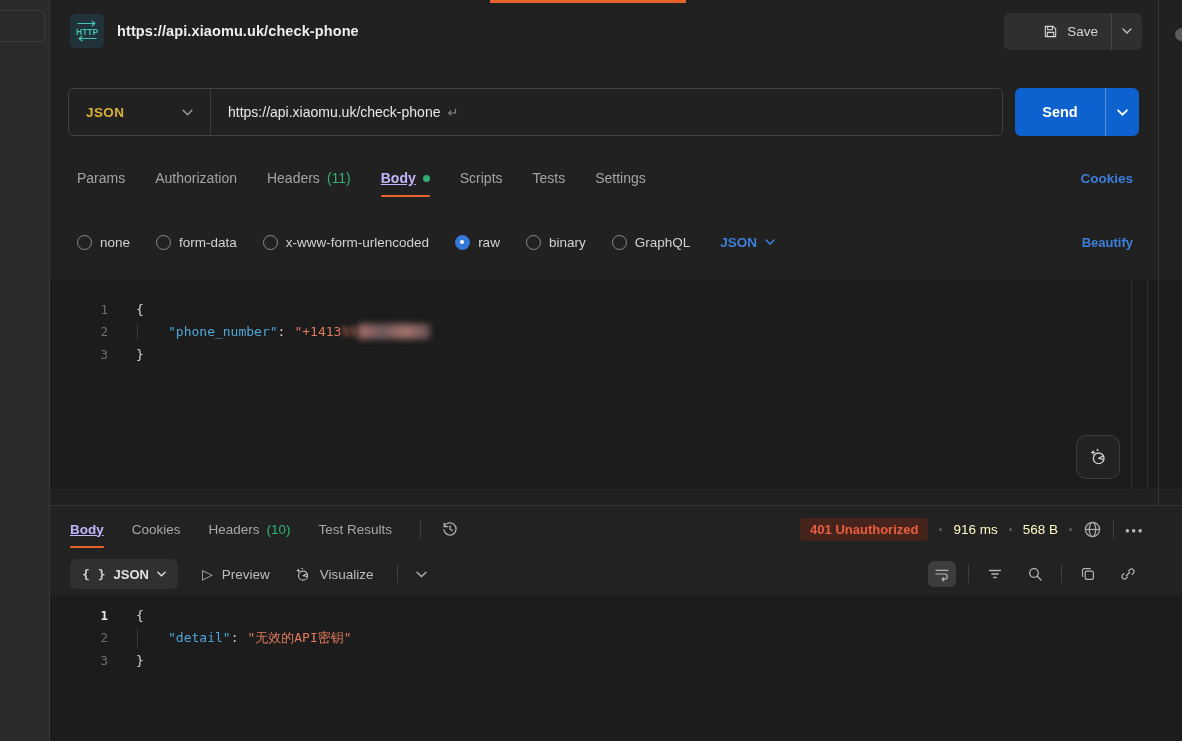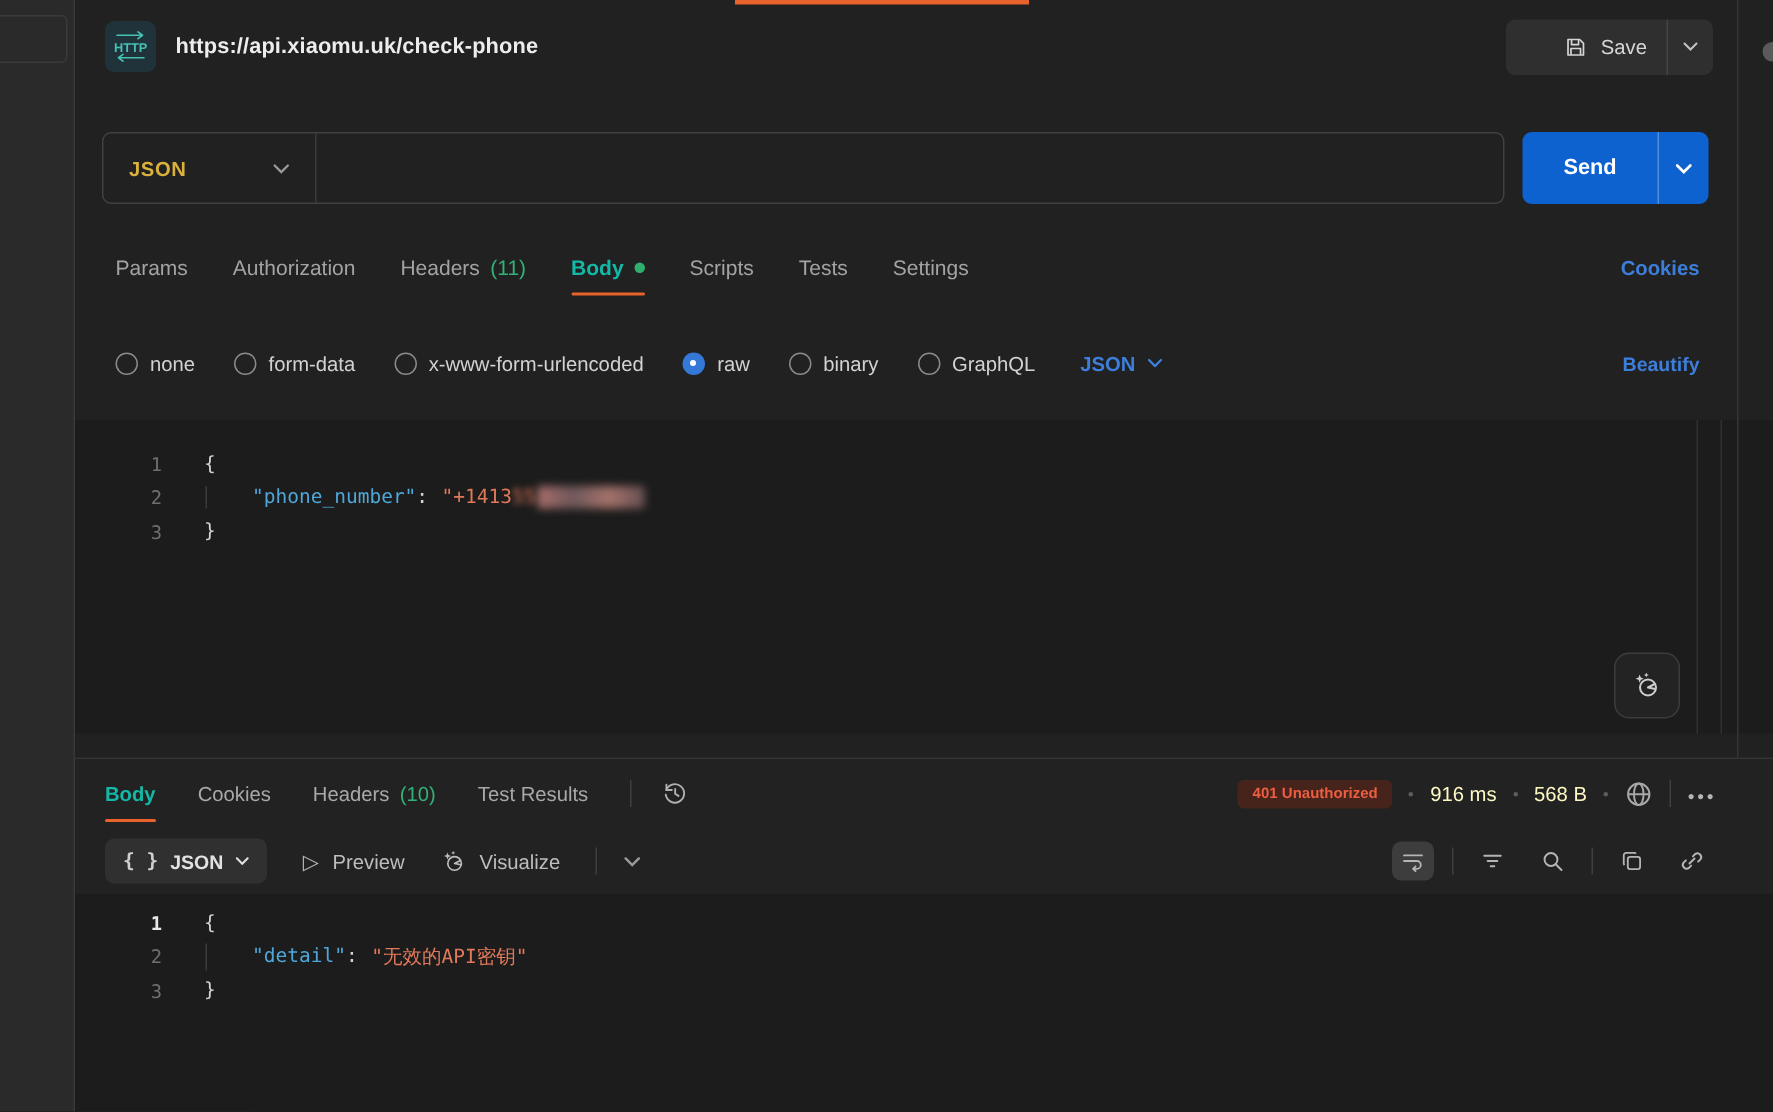--- a/index.html
+++ b/index.html
@@ -37,21 +37,21 @@
   .caret { color:#9a9a9a; }
   .url-text { padding-left:17px; color:#e8e8e8; font-size:14px; white-space:nowrap; }
   .enter-sym { color:#868686; margin-left:7px; font-size:13px; }
   .send-btn { width:124px; flex:none; display:flex; border-radius:6px; overflow:hidden; background:#0d62d0;justify-content:flex-end; }
   .send-main { flex:1; display:flex; align-items:center; justify-content:center; color:#fff; font-weight:bold; font-size:14.5px; border-right:1px solid rgba(255,255,255,.28); cursor:pointer; }
   .send-caret { width:33px; display:flex; align-items:center; justify-content:center; color:#fff; cursor:pointer; }
 
   
   .tabs-row { height:52px; display:flex; align-items:center; padding:0 49px 0 27px; gap:30px; font-size:14px; color:#a3a3a3; flex:none; }
   .tab { display:flex; align-items:center; gap:7px; height:100%; position:relative; cursor:pointer; white-space:nowrap; }
-  .tab.active { color:#14b8a6; font-weight:600; }
+  .tab.active { color:#c4b5fd; font-weight:600;text-decoration:underline; }
   .tab .underline { position:absolute; left:0; right:0; bottom:7px; height:2px; background:#e8622c; border-radius:1px; }
   .count-green { color:#33b277; }
   .body-dot { width:7px; height:7px; border-radius:50%; background:#2fae6e; }
   .cookies-link { margin-left:auto; color:#3d7edb; font-weight:600; font-size:13.5px; cursor:pointer; }
 
   
   .radio-row { height:44px; display:flex; align-items:center; padding:0 49px 0 27px; gap:26px; font-size:13.5px; color:#d2d2d2; flex:none; }
   .radio-opt { display:flex; align-items:center; gap:8px; cursor:pointer; white-space:nowrap; }
   .radio { width:15px; height:15px; border:1.5px solid #8a8a8a; border-radius:50%; flex:none; }
   .radio.sel { border-color:#3478d8; background:#3478d8; position:relative; }
@@ -80,21 +80,21 @@
   .postbot-btn { position:absolute; right:62px; bottom:10px; width:44px; height:44px; border:1px solid #3c3c3c; border-radius:10px;
     background:#232323; display:flex; align-items:center; justify-content:center; color:#cfcfcf; cursor:pointer; }
 
   
   .response { height:236px; flex:none; border-top:1px solid #343434; background:#222222; display:flex; flex-direction:column; }
   .resp-tabs { height:46px; flex:none; display:flex; align-items:center; padding:0 38px 0 20px; gap:28px; font-size:13.5px; color:#a8a8a8; }
   .resp-tabs .tab .underline { bottom:4px; }
   .vdiv { width:1px; height:18px; background:#3f3f3f; flex:none; }
   .history-btn { color:#b0b0b0; cursor:pointer; margin-left:-8px; }
   .resp-meta { margin-left:auto; display:flex; align-items:center; gap:11px; }
-  .status-badge { background:#46241b; color:#eb5e41; font-weight:600; font-size:10px; padding:4px 10px; border-radius:4px; white-space:nowrap; }
+  .status-badge { background:#46241b; color:#eb5e41; font-weight:600; font-size:13px; padding:4px 10px; border-radius:4px; white-space:nowrap; }
   .sep-dot { width:3px; height:3px; border-radius:50%; background:#5d5d5d; flex:none; }
   .meta { color:#fef9c3; font-size:13.5px; white-space:nowrap; }
   .globe-btn { color:#a8a8a8; cursor:pointer; }
   .more-btn { color:#b5b5b5; font-size:12px; letter-spacing:1.5px; cursor:pointer; }
 
   .resp-toolbar { height:44px; flex:none; display:flex; align-items:center; padding:0 40px 0 20px; gap:24px; }
   .json-btn { display:flex; align-items:center; gap:8px; background:#303030; border-radius:6px; height:30px; padding:0 12px;
     color:#e2e2e2; font-size:13px; font-weight:600; cursor:pointer; }
   .braces { font-family:"DejaVu Sans Mono", monospace; font-size:13px; color:#cfcfcf; }
   .tool { display:flex; align-items:center; gap:9px; color:#bdbdbd; font-size:13.5px; cursor:pointer; }
@@ -156,20 +156,23 @@
 
     <div class="url-row">
       <div class="url-box">
         <div class="method">
           <span class="method-label">JSON</span>
           <span class="caret">
             <svg width="11" height="7" viewBox="0 0 10 6" fill="none" stroke="currentColor" stroke-width="1.4" stroke-linecap="round">
                 <path d="M1 1 L5 5 L9 1"></path>
               </svg>
           </span>
+        </div>
+        <div class="url-text">
+          <span>https://api.xiaomu.uk/check-phone</span><span class="enter-sym">↵</span>
         </div>
       </div>
       <div class="send-btn">
         <div class="send-main">
           <span>Send</span>
         </div>
         <div class="send-caret">
           <span>
             <svg width="11" height="7" viewBox="0 0 10 6" fill="none" stroke="currentColor" stroke-width="1.6" stroke-linecap="round">
                 <path d="M1 1 L5 5 L9 1"></path>

